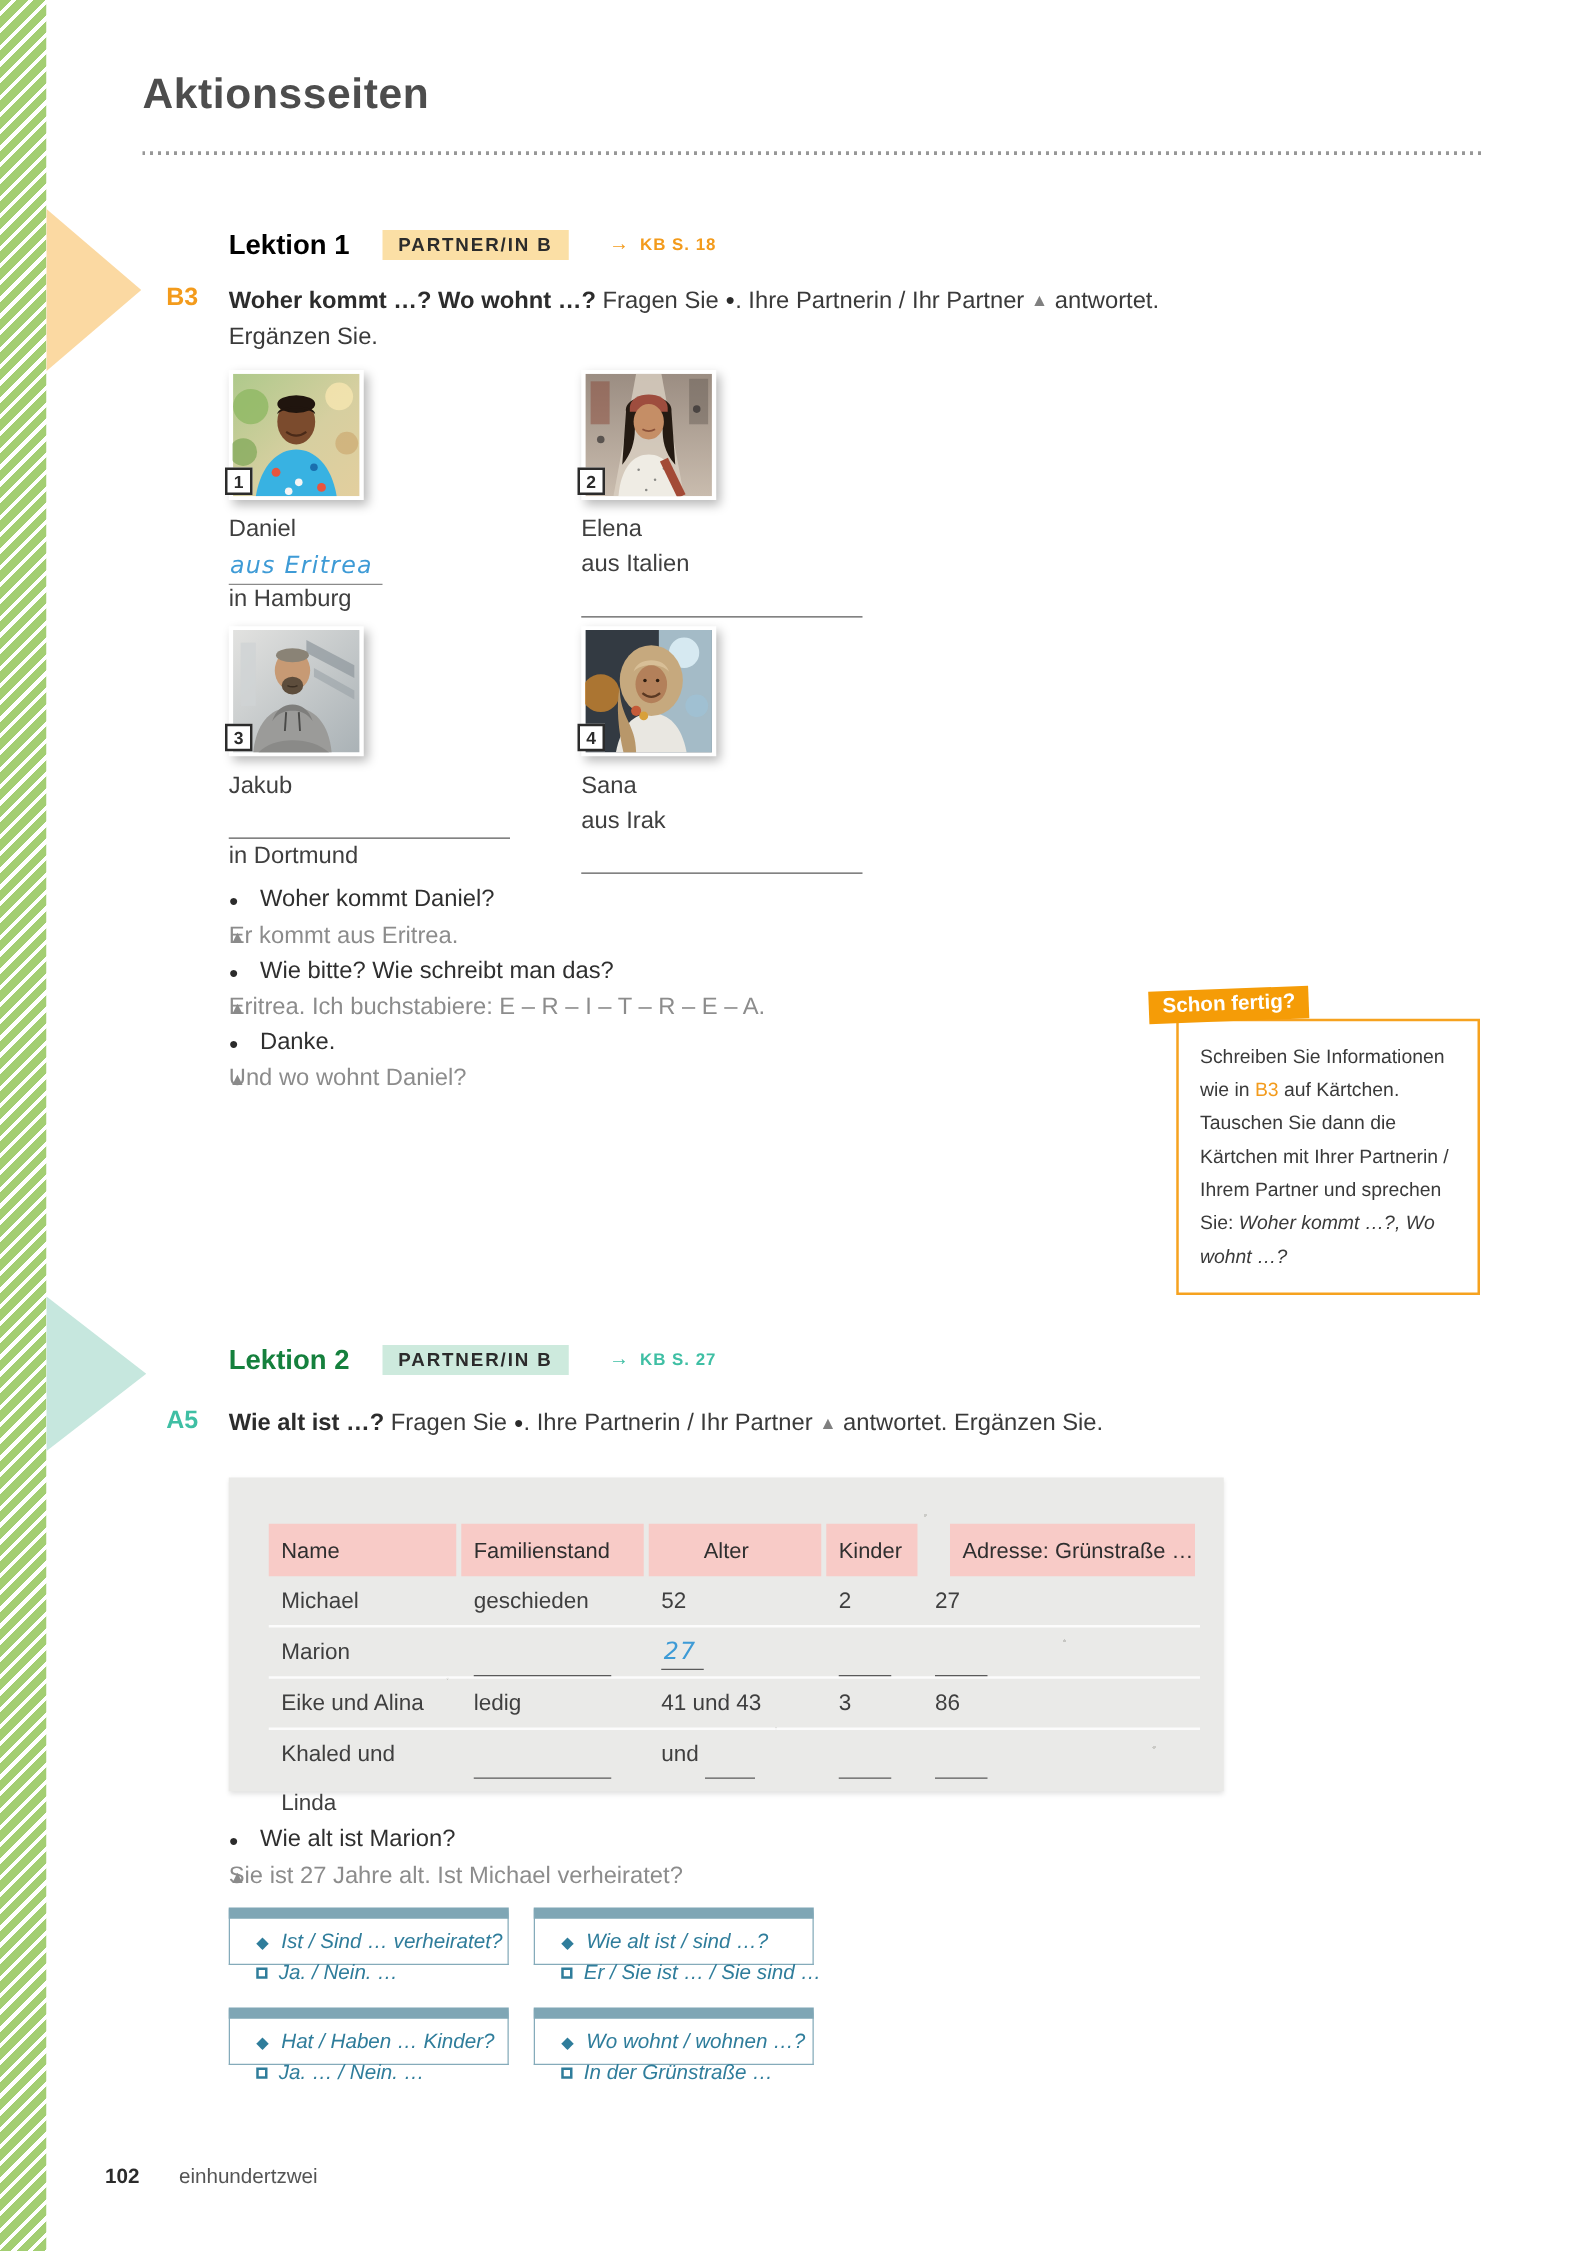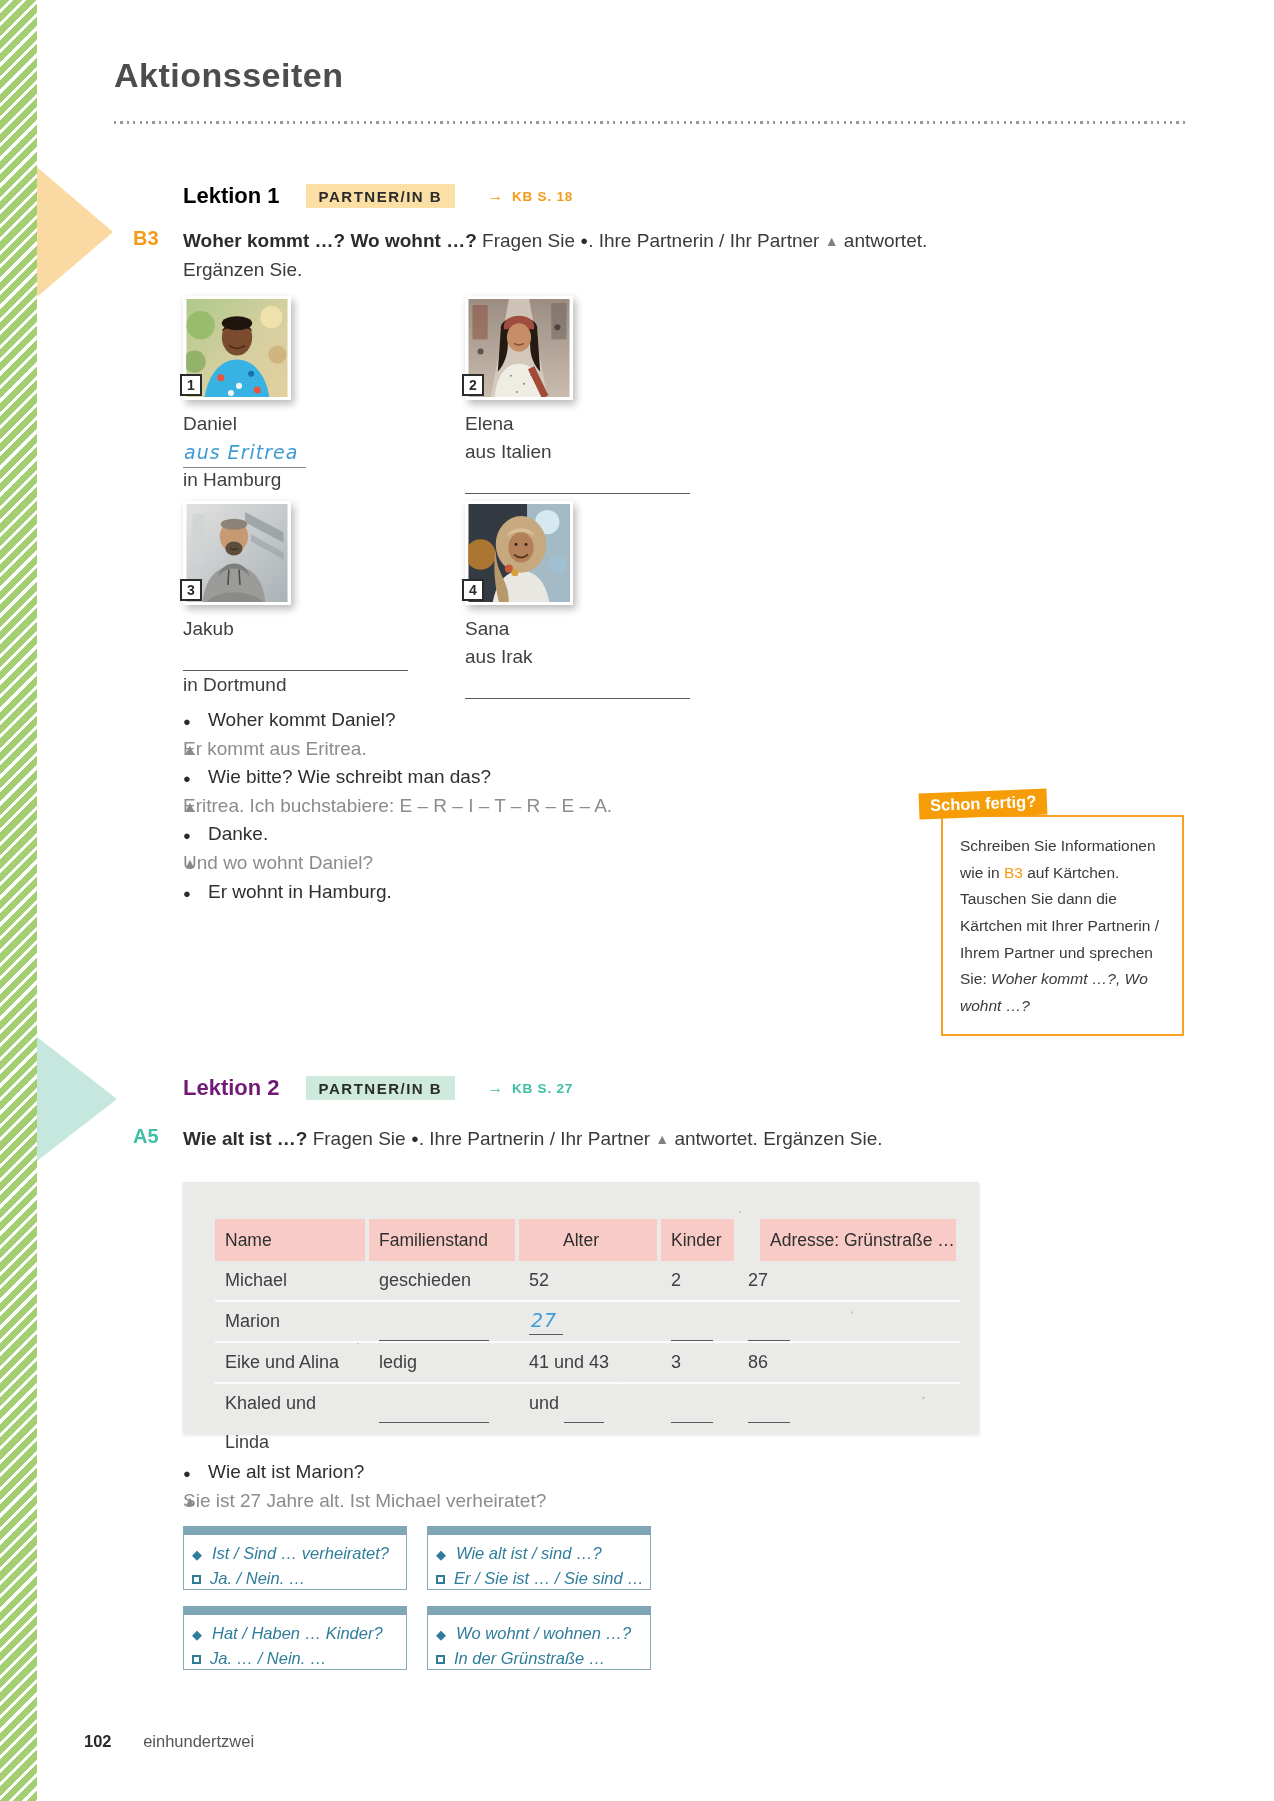--- a/index.html
+++ b/index.html
@@ -21,21 +21,21 @@
   .title { position:absolute; left:114px; top:56px; font-size:34px; font-weight:700; letter-spacing:0.5px; color:#4d4d4d; }
   .dotted-rule {
     position:absolute; left:114px; top:121px; width:1073px; height:2.5px;
     background:repeating-linear-gradient(90deg,#979797 0 2.2px,transparent 2.2px 6.4px);
   }
 
   
   .lek-row { position:absolute; display:flex; align-items:center; }
   .lek-title { font-size:22px; font-weight:700; }
   .lek-title.orange { color:#000000; }
-  .lek-title.teal { color:#701a75; }
+  .lek-title.teal { color:#15803d; }
   .badge {
     font-size:15px; font-weight:700; letter-spacing:1.5px; color:#2b2b2b;
     padding:4px 13px 3px 13px; margin-left:26px;
   }
   .badge.tan { background:#fbdfa5; }
   .badge.mint { background:#cdeadd; }
   .kbref { margin-left:32px; font-size:13.5px; font-weight:700; letter-spacing:0.8px; }
   .kbref.orange { color:#f39b1c; } .kbref.teal { color:#3fbfa4; }
   .kbref .arr { font-size:16px; font-weight:400; margin-right:8px; }
 
@@ -110,22 +110,22 @@
     font-size:17.5px; color:#2f2f2f; margin-right:4px;
   }
   .t-row { display:flex; border-bottom:2px solid rgba(255,255,255,0.85); }
   .t-row:last-child { border-bottom:none; }
   .t-cell { height:39px; line-height:39px; padding-left:10px; font-size:18px; color:#3f3f3f; margin-right:4px; }
   .t-cell .blank { height:28px; }
   .t-cell .hand-underlined { border-color:#5a5a5a; padding:0 4px 0 2px; min-width:34px; line-height:26px; height:28px; }
 
   
   .phrase-box {
-    position:absolute; width:224px; height:64px; background:#ffffff;
-    border:1.5px solid #85abba; border-top:9px solid #7fa6b5; padding:6px 10px 4px 8px;
+    position:absolute; width:224px; height:46px; background:#ffffff;
+    border:1.5px solid #85abba; border-top:9px solid #7fa6b5; padding:6px 10px 4px 21px;
   }
   .pb-line { height:25px; line-height:25px; font-size:16.5px; font-style:italic; color:#2f7d9b; white-space:nowrap; }
   .pb-diamond { display:inline-block; width:20px; font-style:normal; font-size:13px; color:#2f7d9b; }
   .pb-square {
     display:inline-block; width:9px; height:9px; border:2.5px solid #2f7d9b;
     margin-right:9px; vertical-align:0px;
   }
 
   .footer { position:absolute; left:84px; top:1732px; font-size:16.5px; }
   .footer .num { font-weight:700; color:#2b2b2b; }
@@ -290,21 +290,20 @@
     </div>
   </div>
 
   <div class="dialogue" style="top:706px;" id="dialogue-l1">
       <div class="dl-row"><span class="dl-m dot">●</span><span class="dl-t">Woher kommt Daniel?</span></div>
       <div class="dl-row"><span class="dl-m tri">▲</span><span class="dl-t gray">Er kommt aus Eritrea.</span></div>
       <div class="dl-row"><span class="dl-m dot">●</span><span class="dl-t">Wie bitte? Wie schreibt man das?</span></div>
       <div class="dl-row"><span class="dl-m tri">▲</span><span class="dl-t gray">Eritrea. Ich buchstabiere: E – R – I – T – R – E – A.</span></div>
       <div class="dl-row"><span class="dl-m dot">●</span><span class="dl-t">Danke.</span></div>
       <div class="dl-row"><span class="dl-m tri">▲</span><span class="dl-t gray">Und wo wohnt Daniel?</span></div>
-      <div class="dl-row"><span class="dl-m dot">●</span><span class="dl-t">Er wohnt in Hamburg.</span></div>
     </div>
 
   <div class="sf-badge">Schon fertig?</div>
   <div class="sf-box"><span class="rt-plain">Schreiben Sie Informationen wie in </span><span class="rt-orange">B3</span><span class="rt-plain"> auf Kärtchen. Tauschen Sie dann die Kärtchen mit Ihrer Partnerin / Ihrem Partner und sprechen Sie: </span><span class="rt-italic">Woher kommt …?, Wo wohnt …?</span></div>
 
   <div class="lek-row" style="left:183px; top:1075px;">
     <span class="lek-title teal">Lektion 2</span>
     <span class="badge mint">PARTNER/IN B</span>
     <span class="kbref teal"><span class="arr">→</span><span>KB S. 27</span></span>
   </div>

